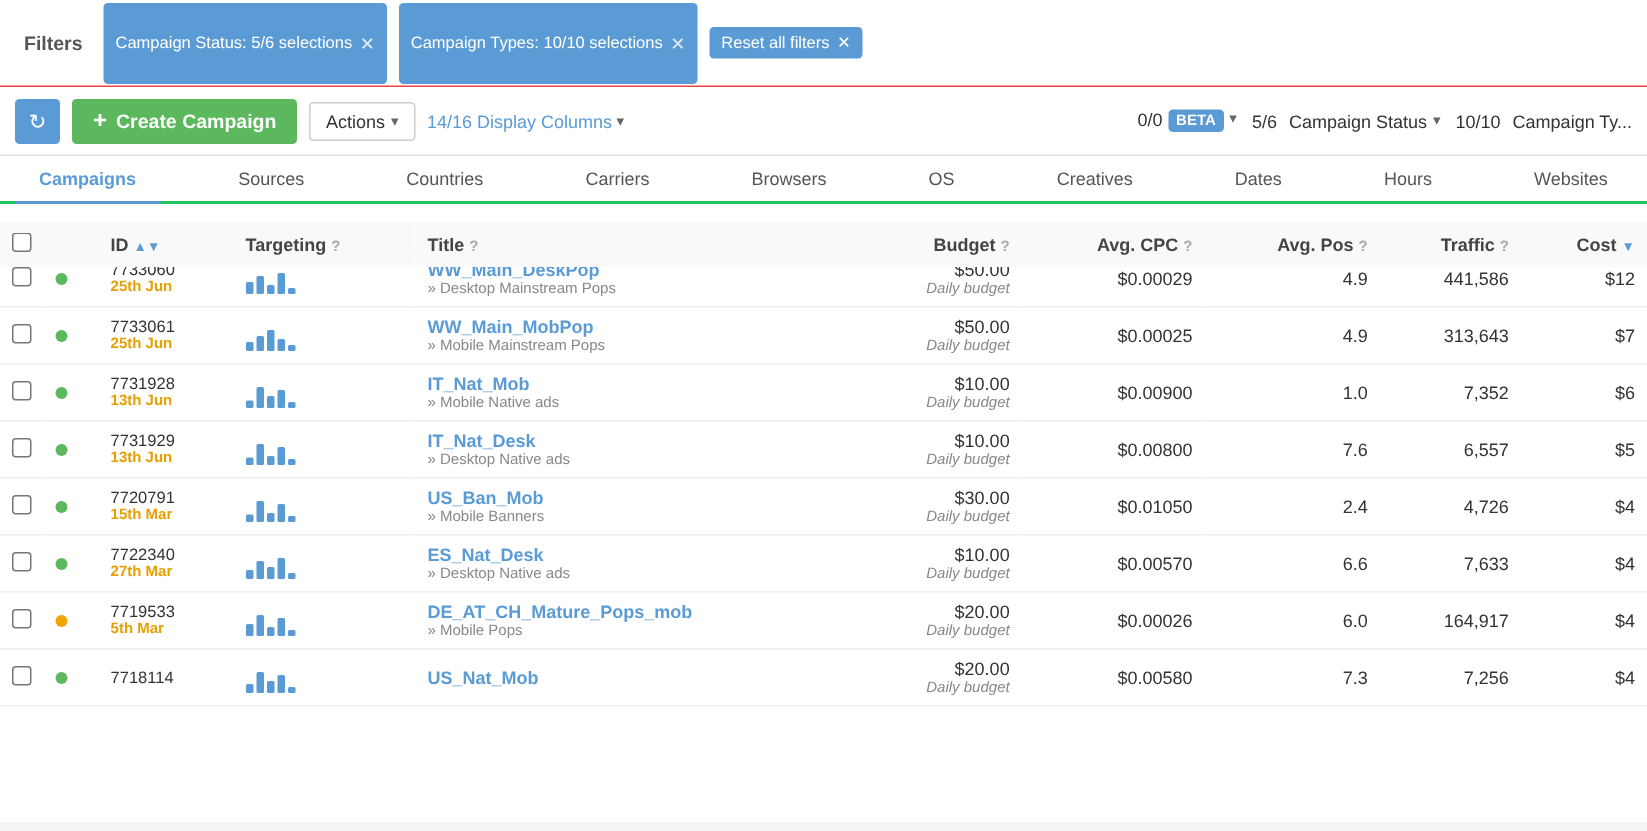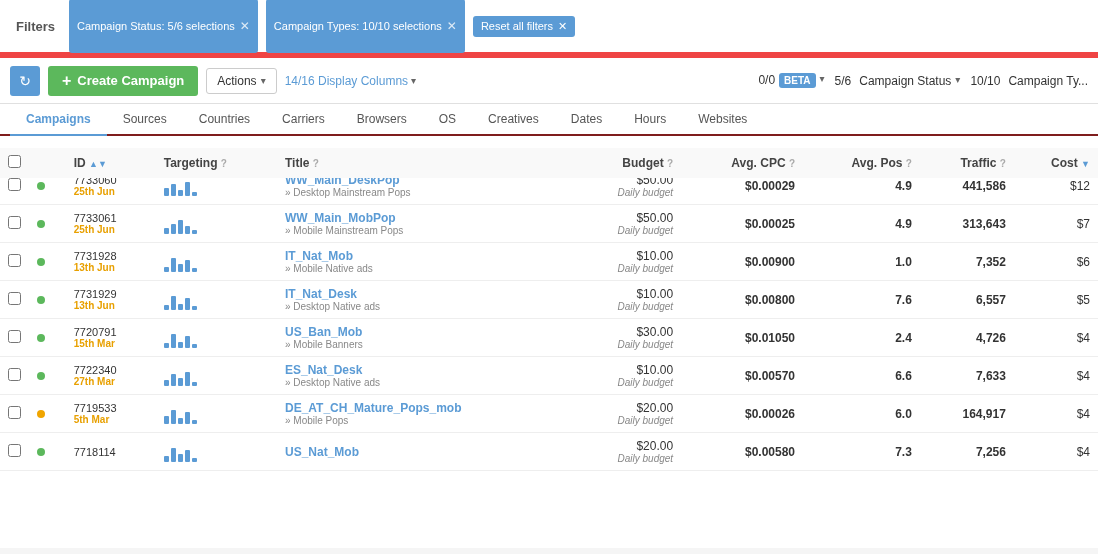--- a/index.html
+++ b/index.html
@@ -1,21 +1,21 @@
 <!DOCTYPE html>
 <html><head>
   <meta charset="utf-8">
   <style>
     * { box-sizing: border-box; margin: 0; padding: 0; }
     body { font-family: Arial, sans-serif; font-size: 12px; background: #f5f5f5; color: #333; overflow: hidden; width: 1098px; height: 554px; }
 
     
     .filter-bar {
       background: #fff;
-      border-bottom: 6px solid #ef4444;
+      border-bottom: 1px solid #ef4444;
       padding: 10px 16px;
       display: flex;
       align-items: center;
       gap: 8px;
       height: 58px;
     }
     .filter-label { font-size: 13px; color: #555; font-weight: bold; margin-right: 6px; }
     .filter-chip {
       background: #5b9bd5;
       color: #fff;
@@ -118,23 +118,24 @@
       gap: 4px;
       font-size: 12px;
       color: #333;
       cursor: pointer;
     }
     .chevron { font-size: 10px; color: #666; }
 
     
     .tab-bar {
       background: #fff;
-      border-bottom: 2px solid #7f1d1d;
+      border-bottom: 2px solid #22c55e;
       display: flex;
       padding: 0 10px;
+      justify-content: space-between;
     }
     .tab {
       padding: 8px 16px;
       font-size: 12px;
       color: #555;
       cursor: pointer;
       border-bottom: 2px solid transparent;
       margin-bottom: -2px;
     }
     .tab.active {
@@ -186,21 +187,21 @@
       align-items: flex-end;
       height: 20px;
     }
     .bar { background: #5b9bd5; width: 5px; border-radius: 1px; }
     .title-cell { display: flex; flex-direction: column; }
     .title-link { color: #5b9bd5; font-size: 12px; font-weight: bold; text-decoration: none; }
     .title-sub { color: #888; font-size: 10px; }
     .budget-cell { text-align: right; }
     .budget-amount { font-size: 12px; color: #333; }
     .budget-type { font-size: 10px; color: #888; font-style: italic; }
-    .num-right { text-align: right; font-weight: bold; }
+    .num-right { text-align: right; }
     .cost-col { color: #333; text-align: right; }
     .sort-arrow { font-size: 9px; color: #5b9bd5; }
     .help-icon { font-size: 10px; color: #aaa; cursor: help; }
   </style>
 </head>
 <body>
 
 <div class="filter-bar">
   <span class="filter-label">Filters</span>
   <div class="filter-chip">

